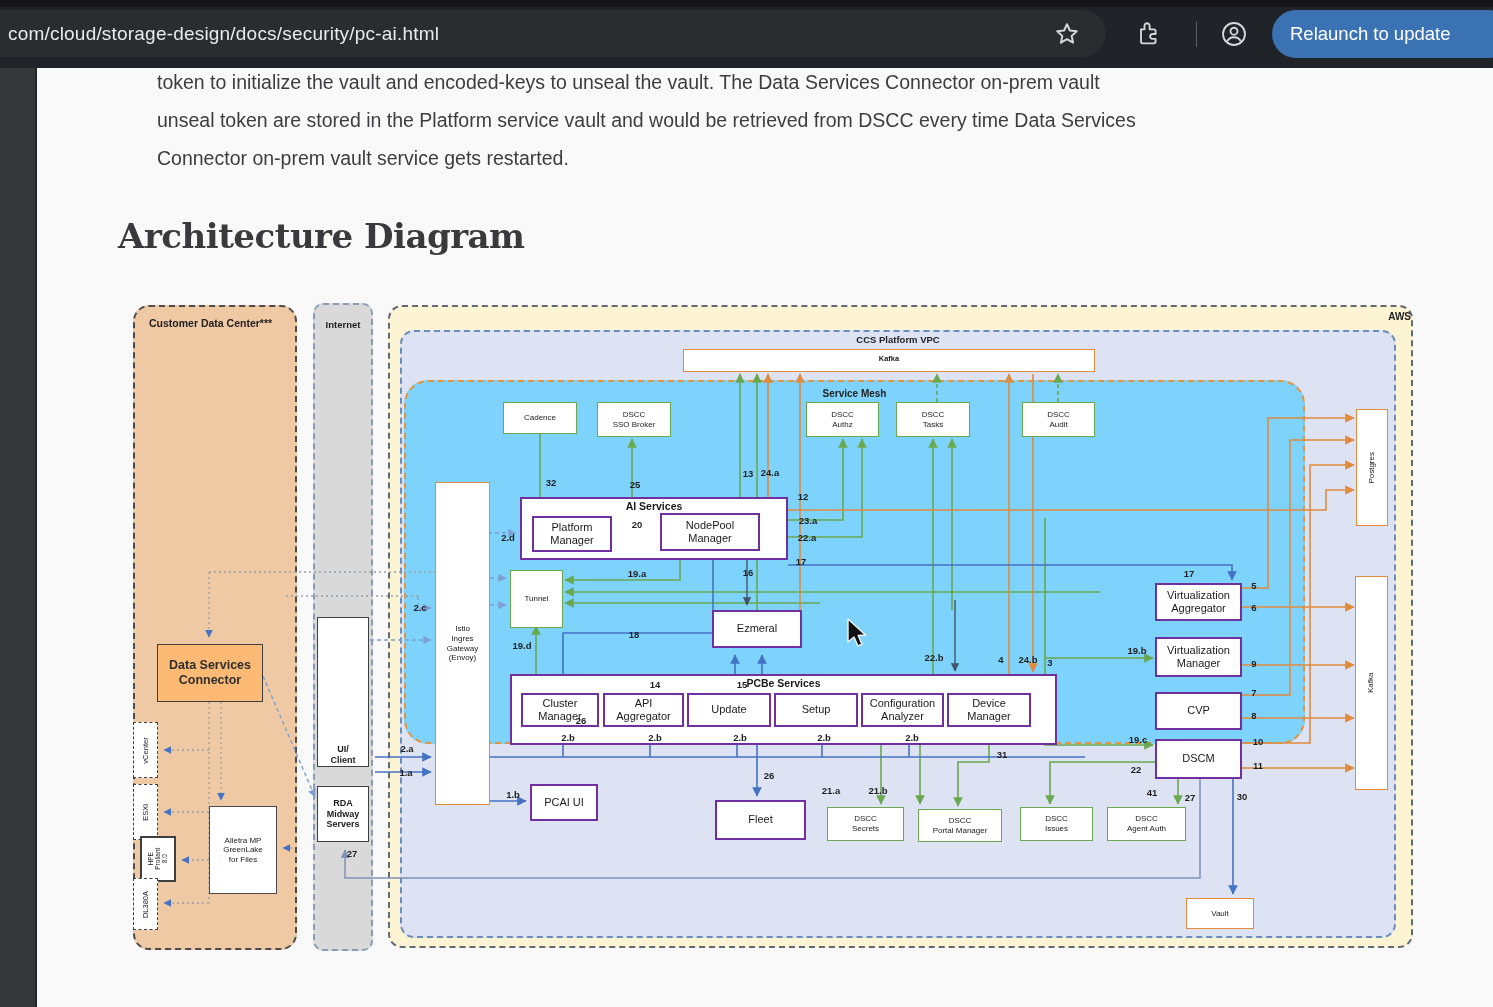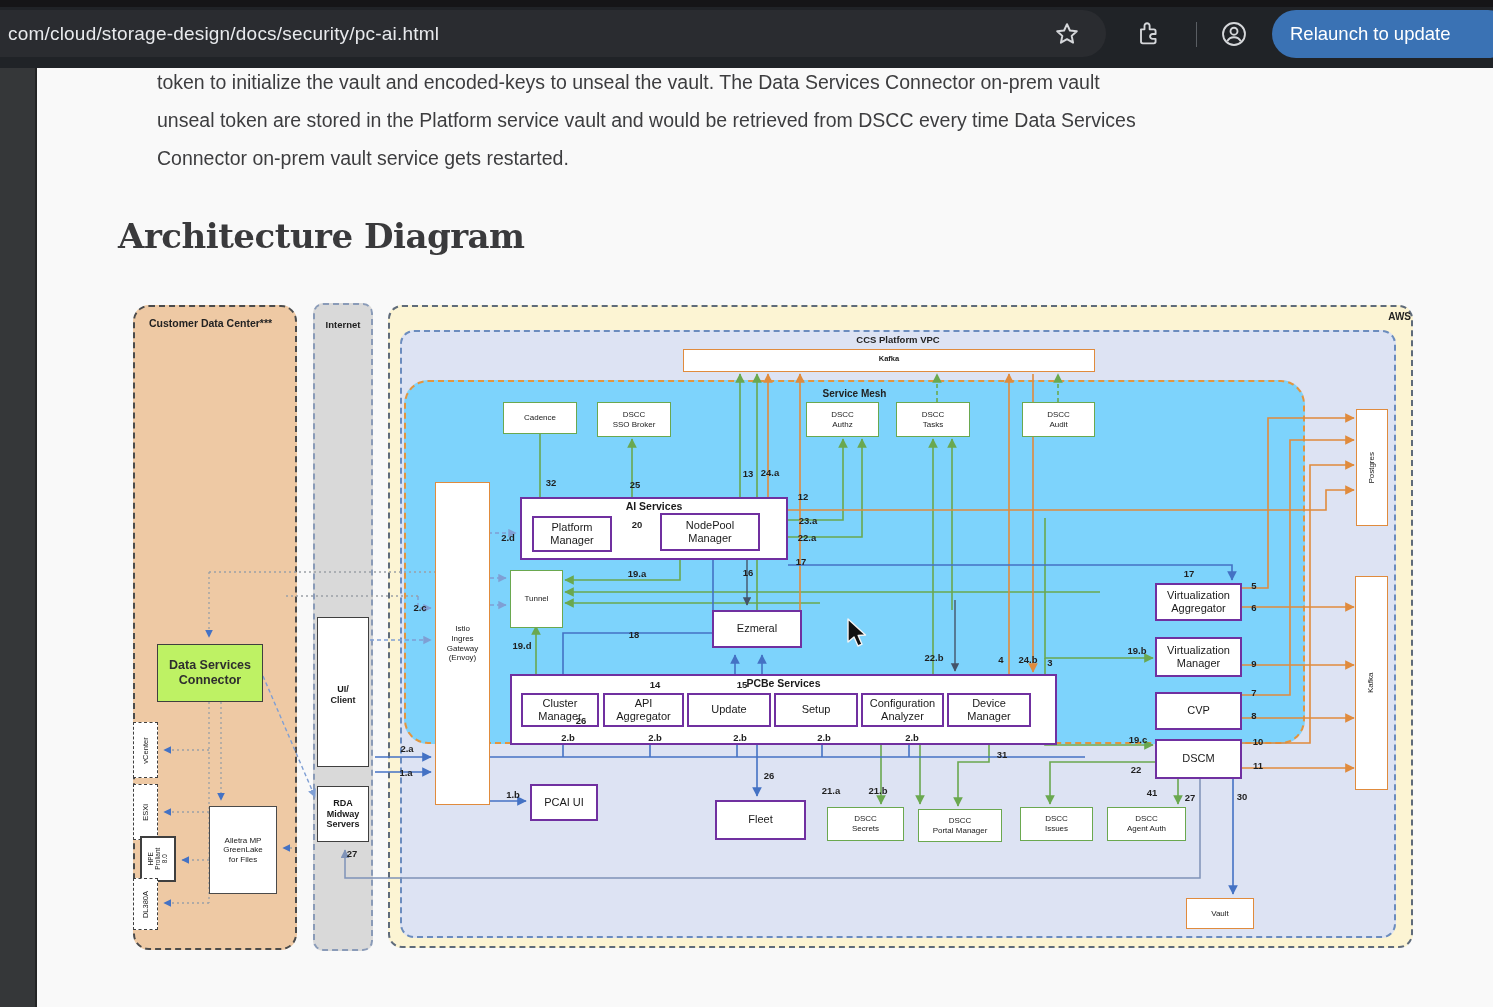--- a/index.html
+++ b/index.html
@@ -53,23 +53,23 @@
   .node span{display:block;white-space:pre-line;font-size:8px;line-height:1.2;}
   .green{border:1.5px solid #6aa84f;}
   .purple{border:2.4px solid #7030a0;}
   .purple .node-label,.purple span{font-size:11px;}
   .purple-group{border:2.6px solid #7030a0;align-items:flex-start;}
   .purple-group span{font-weight:700;font-size:10.5px;margin-top:1px;}
   .orange{border:1.6px solid #e08b3d;}
   .plain{border:1.6px solid #4a4a4a;}
   .plain-b{border:1.8px solid #3f3f3f;}
   .plain-b span{font-weight:700;font-size:9px;}
-  .plain-tan{background:#bef264;border:1.8px solid #3f3f3f;}
+  .plain-tan{background:#fdba74;border:1.8px solid #3f3f3f;}
   .plain-tan span{font-weight:700;font-size:12.5px;color:#2e2e2e;}
-  .top-align{align-items:center;}
+  .top-align{align-items:flex-end;}
   .top-align span{margin-top:6px;}
   .dashed-rot{border:1.8px dashed #3f3f3f;}
   .dashed-rot span{transform:rotate(-90deg);font-size:7.5px;white-space:nowrap;}
   .plain-rot{border:2px solid #3f3f3f;}
   .plain-rot span{transform:rotate(-90deg);font-size:6.5px;line-height:1.1;}
   .orange-rot{border:1.6px solid #e08b3d;}
   .orange-rot span{transform:rotate(-90deg);font-size:8px;white-space:nowrap;}
   .edge-label{position:absolute;transform:translate(-50%,-50%);font-size:9.5px;font-weight:700;
               color:#1f1f1f;white-space:nowrap;z-index:4;}
   #cursor{position:absolute;left:846px;top:618px;z-index:40;}

